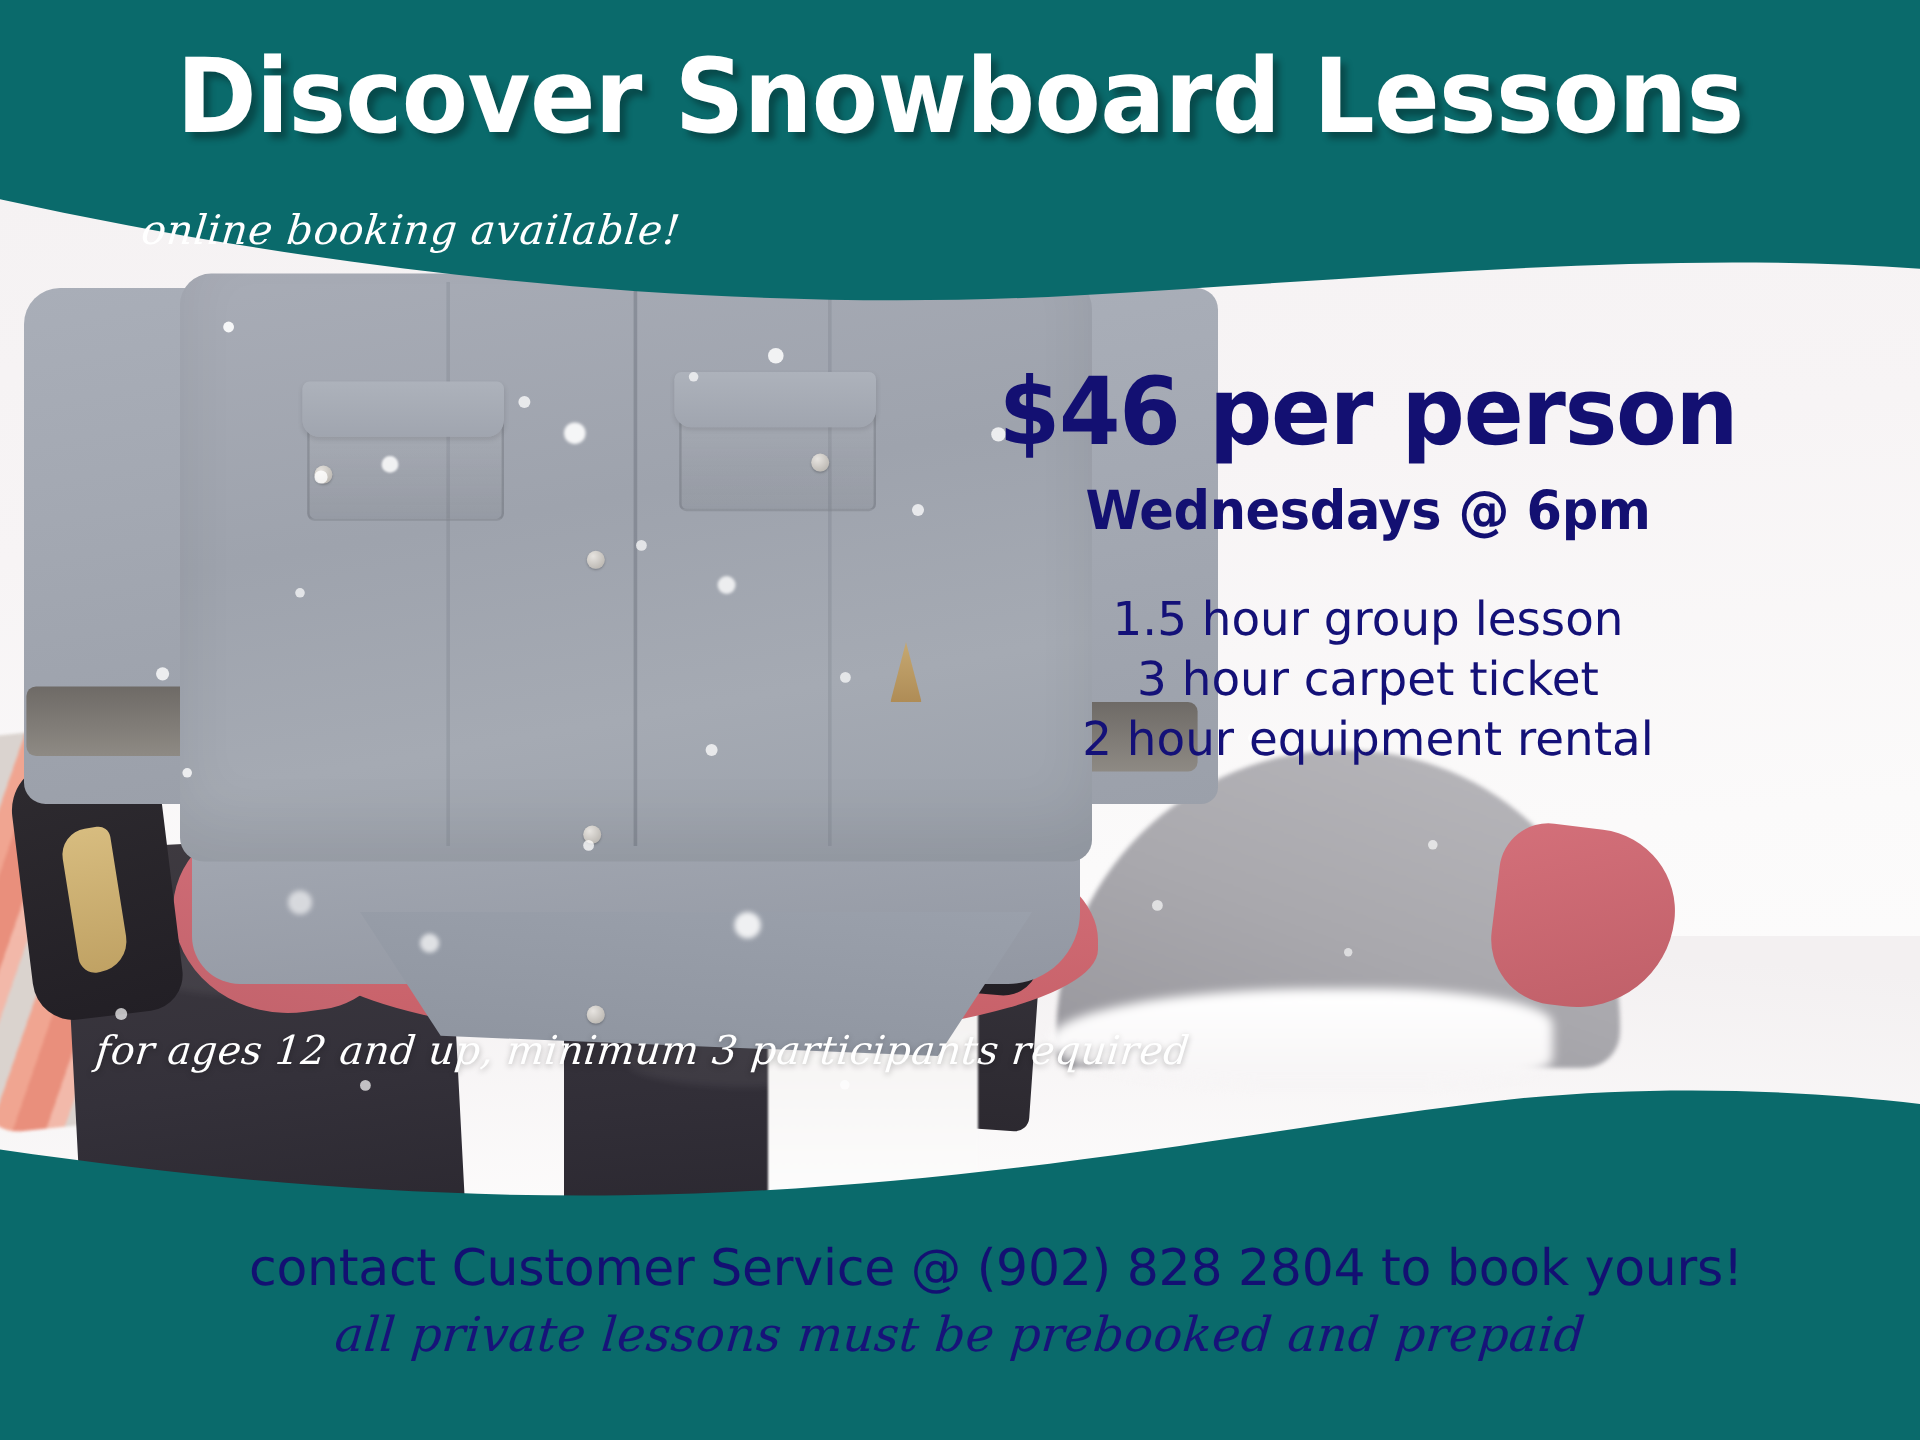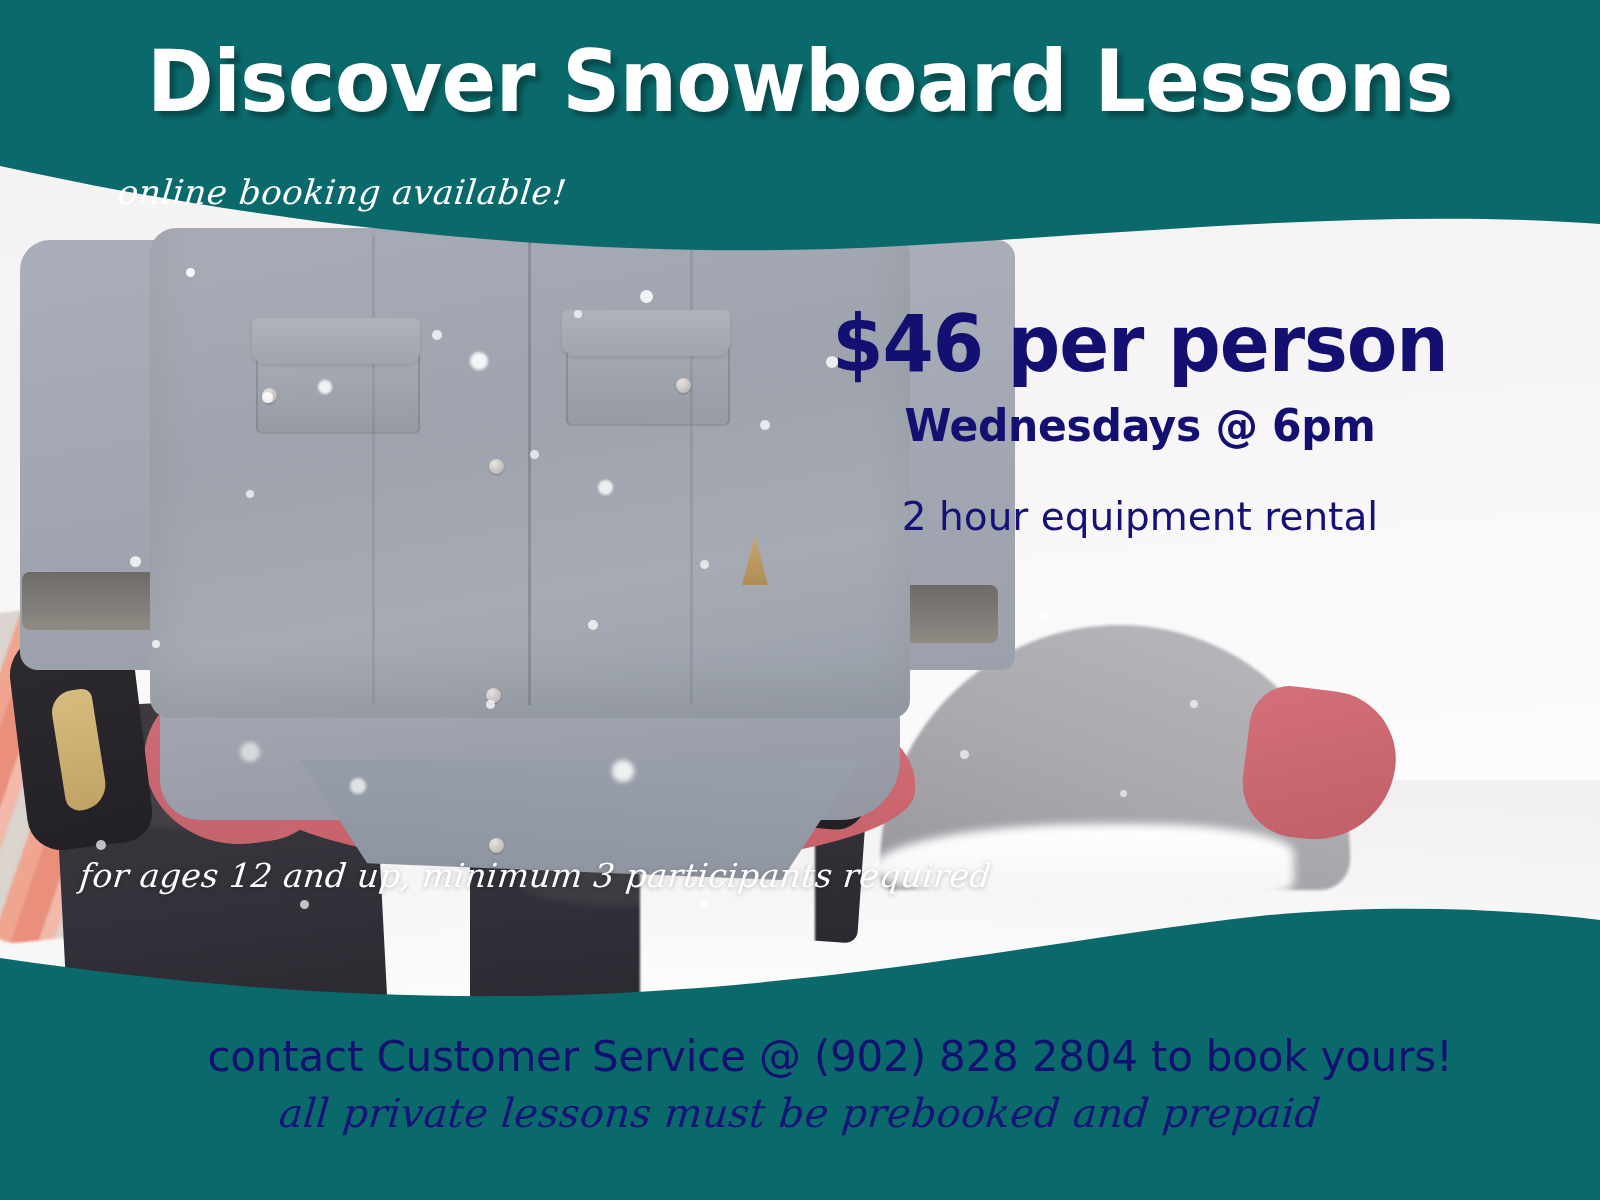--- a/index.html
+++ b/index.html
@@ -326,20 +326,22 @@
     <path d="M0,78 C180,104 340,118 520,116 C820,112 1060,58 1260,36 C1380,24 1500,28 1600,40 L1600,320 L0,320 Z" fill="#0a6a6b"></path>
   </svg>
 
   <div id="title">Discover Snowboard Lessons</div>
   <div id="tagline">online booking available!</div>
 
   <div id="price">$46 per person</div>
   <div id="schedule">Wednesdays @ 6pm</div>
 
   <div id="details">
+    <div>1.5 hour group lesson</div>
+    <div>3 hour carpet ticket</div>
     <div>2 hour equipment rental</div>
   </div>
 
   <div id="fineprint">for ages 12 and up, minimum 3 participants required</div>
   <div id="contact">contact Customer Service @ (902) 828 2804 to book yours!</div>
   <div id="prepaid">all private lessons must be prebooked and prepaid</div>
 
 </div>
 
 </body></html>

